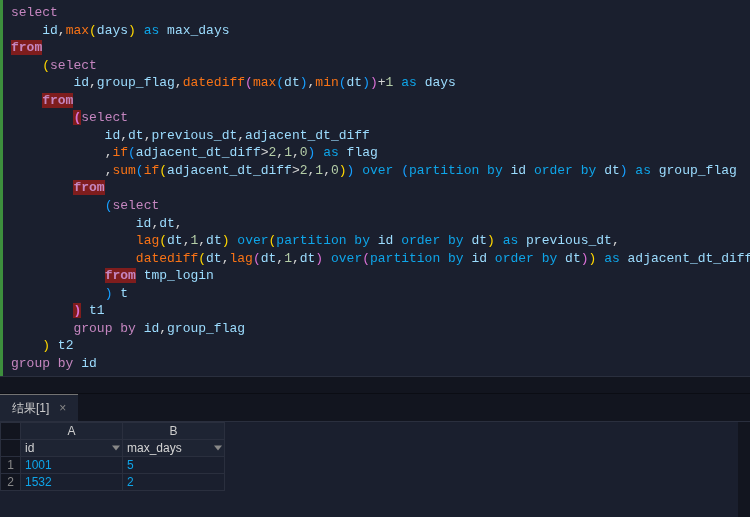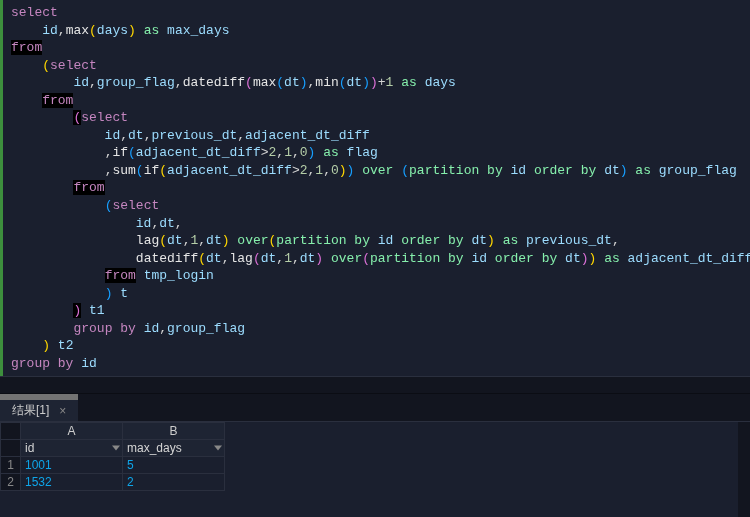--- a/index.html
+++ b/index.html
@@ -20,45 +20,45 @@
     background: #1a1f2e;
     flex: 0 0 auto;
     line-height: 1.35;
   }
   .editor-area pre {
     font-family: Consolas, 'Courier New', monospace;
     font-size: 13px;
     white-space: pre;
   }
   .kw { color: #c586c0; }
-  .fn { color: #e5e5e5; }
+  .fn { color: #f97316; }
   .num { color: #b5cea8; }
   .op { color: #d4d4d4; }
   .id { color: #9cdcfe; }
-  .as { color: #86efac; }
+  .as { color: #0ea5e9; }
   .paren { color: #ffd700; }
   .paren2 { color: #da70d6; }
   .paren3 { color: #179fff; }
-  .sel-bg { background: #000000; }
+  .sel-bg { background: #7f1d1d; font-weight: bold; }
 
   .spacer { flex: 0 0 18px; background: #12151f; border-top: 1px solid #2a2f3e; border-bottom: 1px solid #0b0d14;}
   .tabs {
     display: flex;
     background: #12151f;
     height: 28px;
     align-items: stretch;
     border-bottom: 1px solid #2a2f3e;
   }
   .tab {
     display: flex;
     align-items: center;
     gap: 10px;
     padding: 0 12px;
     background: #1e2433;
-    border-top: 6px solid #737373;
+    border-top: 1px solid #737373;
     color: #ccc;
     font-family: 'Segoe UI', sans-serif;
     font-size: 12px;
     justify-content: center;
   }
   .tab-close { color: #888; font-size: 12px; line-height: 1; }
   .grid-area {
     background: #1a1f2e;
     flex: 1;
     position: relative;

